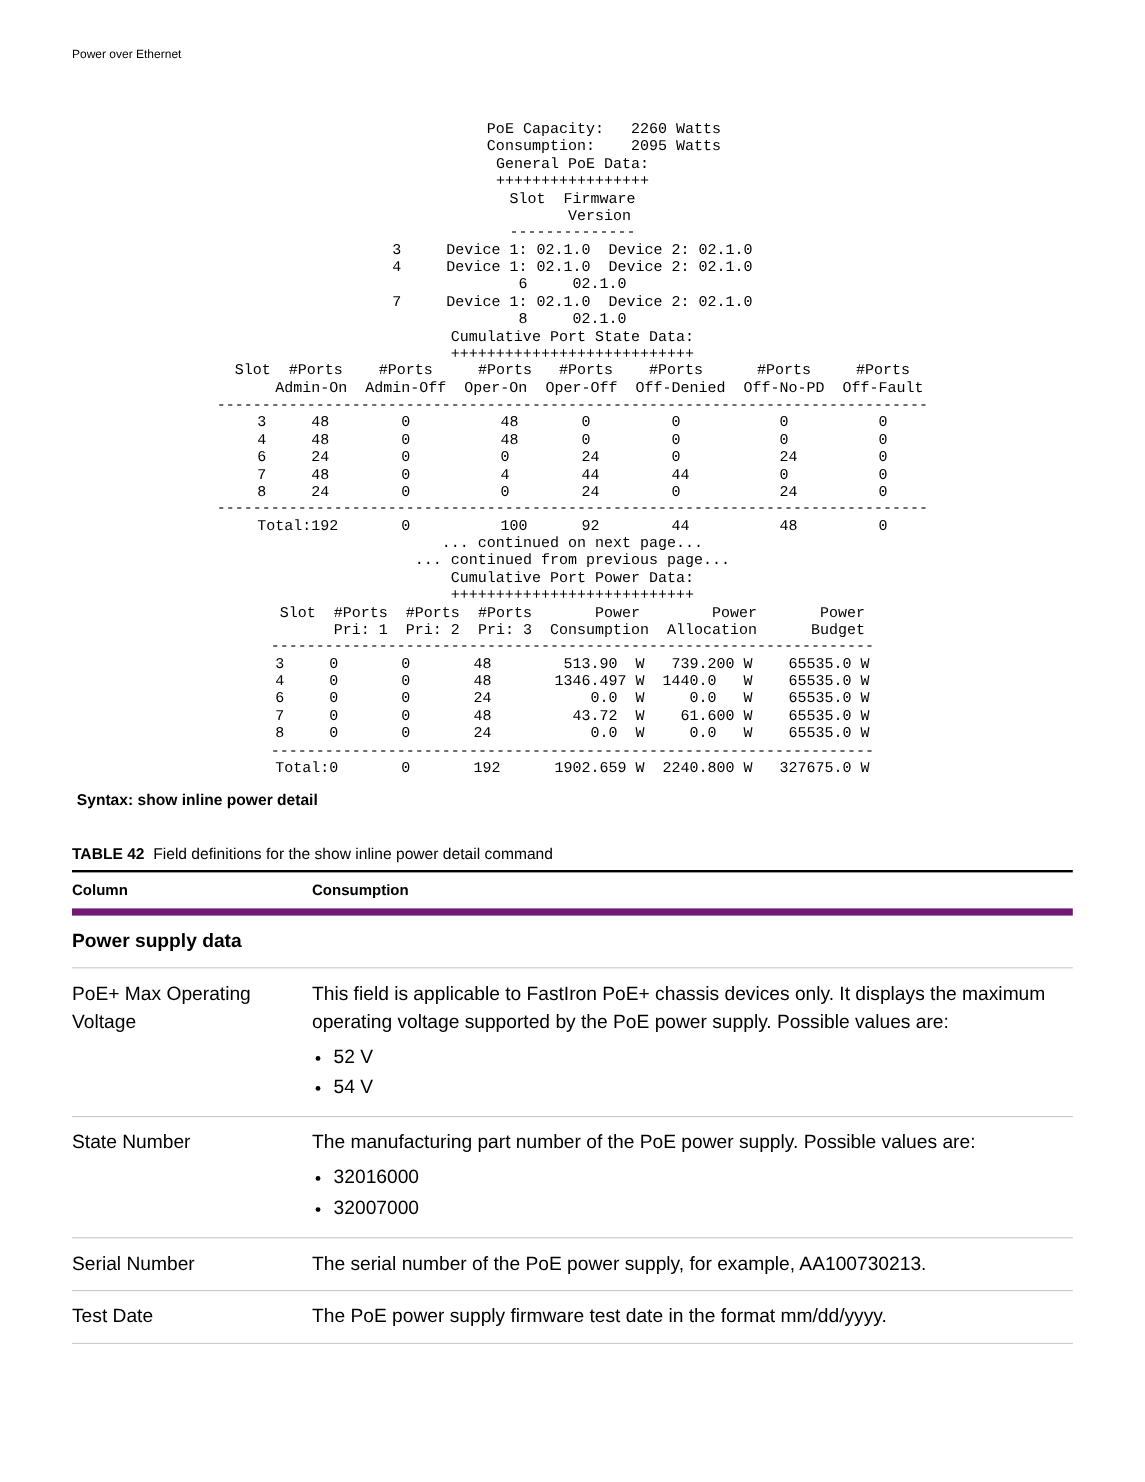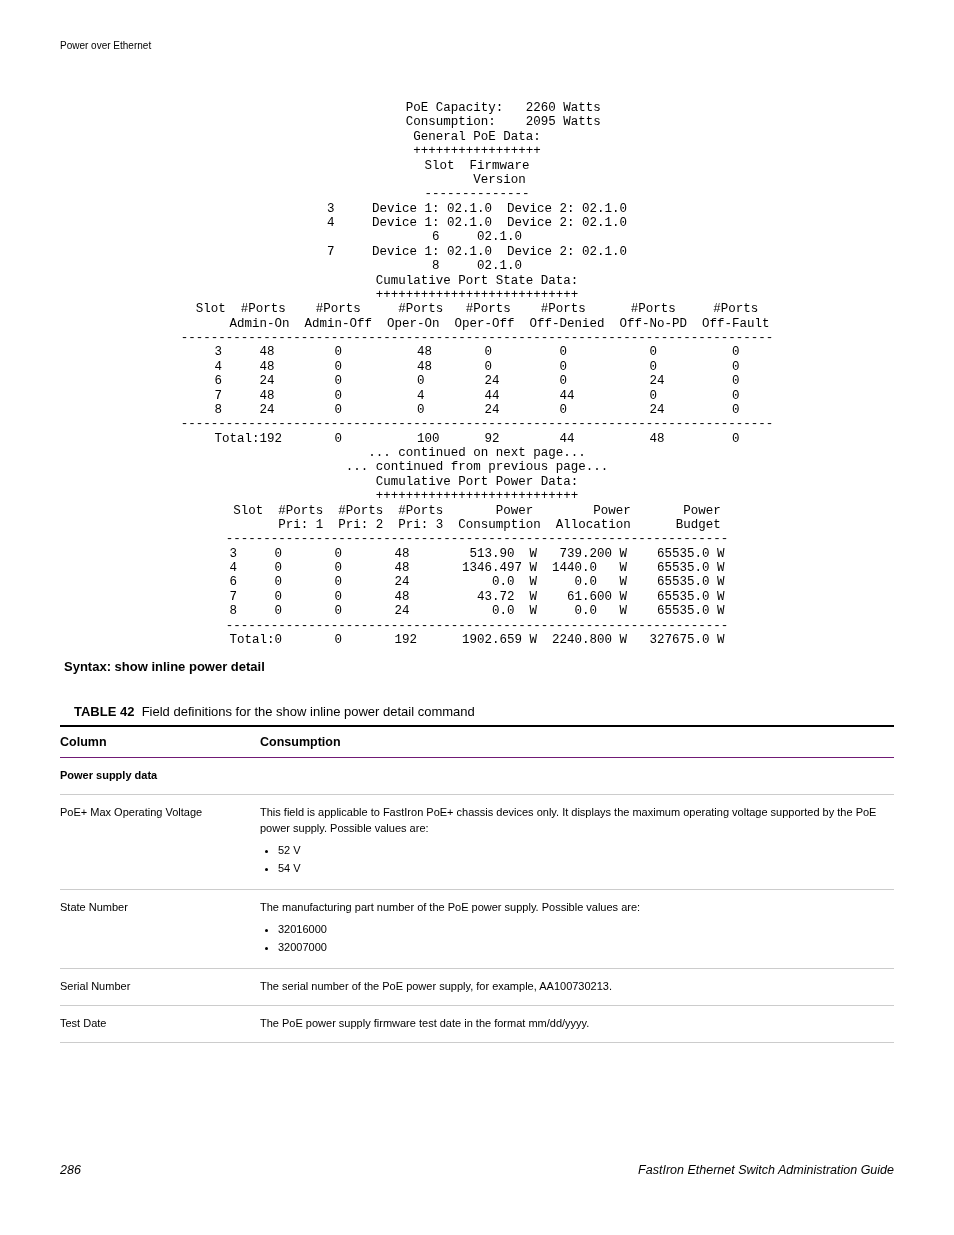--- a/index.html
+++ b/index.html
@@ -25,36 +25,36 @@
     text-align: center;
   }
   .syntax {
     font-weight: bold;
     margin: 10px 0 30px 4px;
   }
   .table-title {
     font-size: 13px;
     margin-bottom: 6px;
   }
-  .table-title b { font-weight: bold; margin-left: 14px; }
+  .table-title b { font-weight: bold; }
   table.def {
     border-collapse: collapse;
     width: 100%;
     border-top: 2px solid #000;
   }
   table.def th {
     text-align: left;
     font-weight: bold;
     font-size: 12.5px;
     padding: 8px 6px 8px 0;
-    border-bottom: 1px solid #701a75;
+    border-bottom: 6px solid #701a75;
   }
   table.def td {
     vertical-align: top;
-    font-size: 11px;
+    font-size: 16px;
     padding: 10px 6px 10px 0;
     border-bottom: 1px solid #ccc;
     line-height: 1.45;
   }
   table.def td.section {
     font-weight: bold;
     border-bottom: 1px solid #ccc;
     padding: 10px 6px 10px 0;
   }
   table.def col.c1 { width: 200px; }

